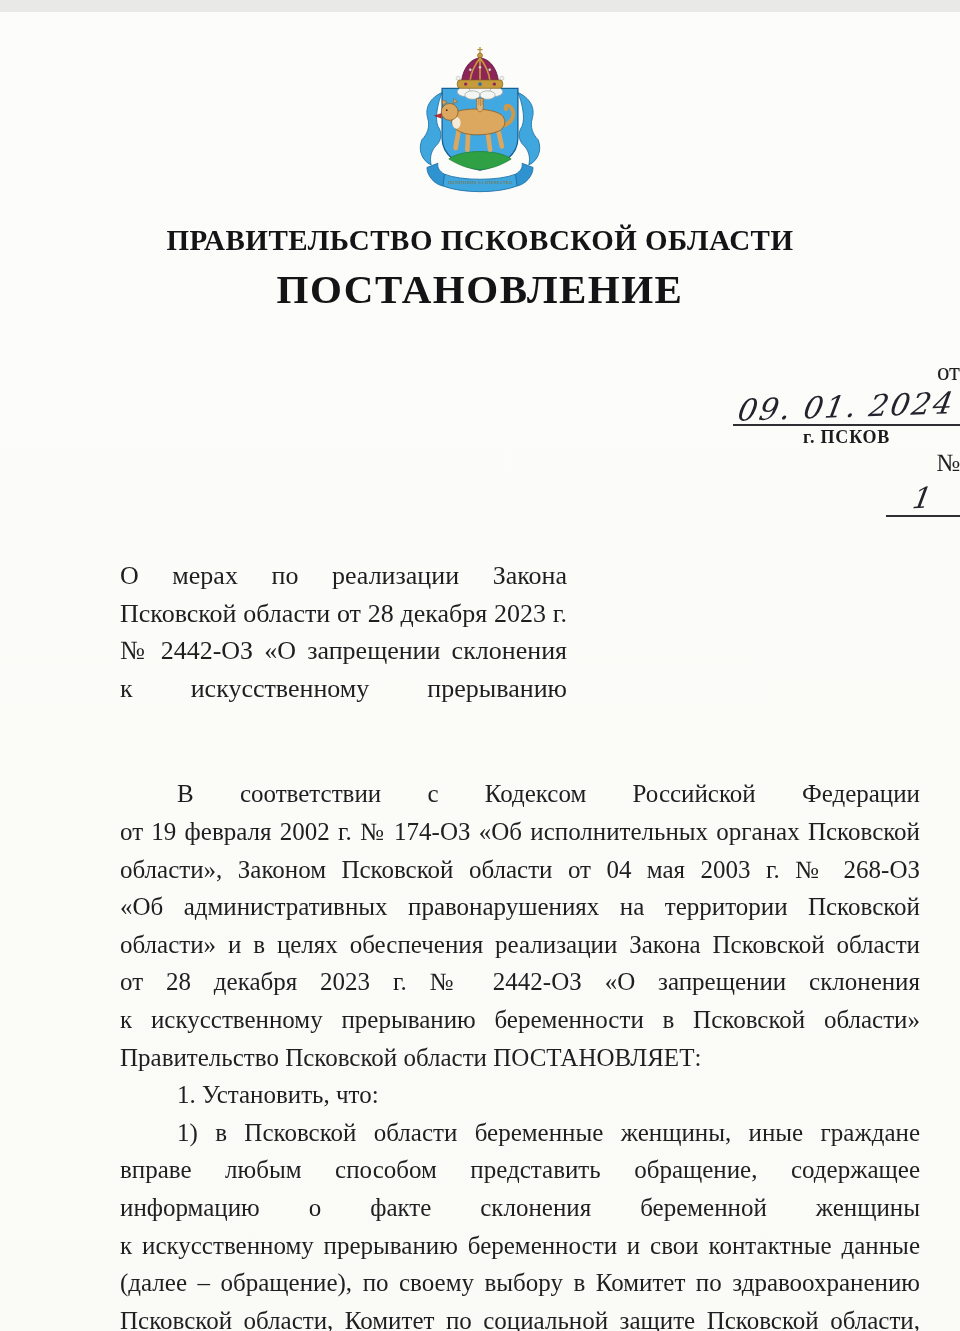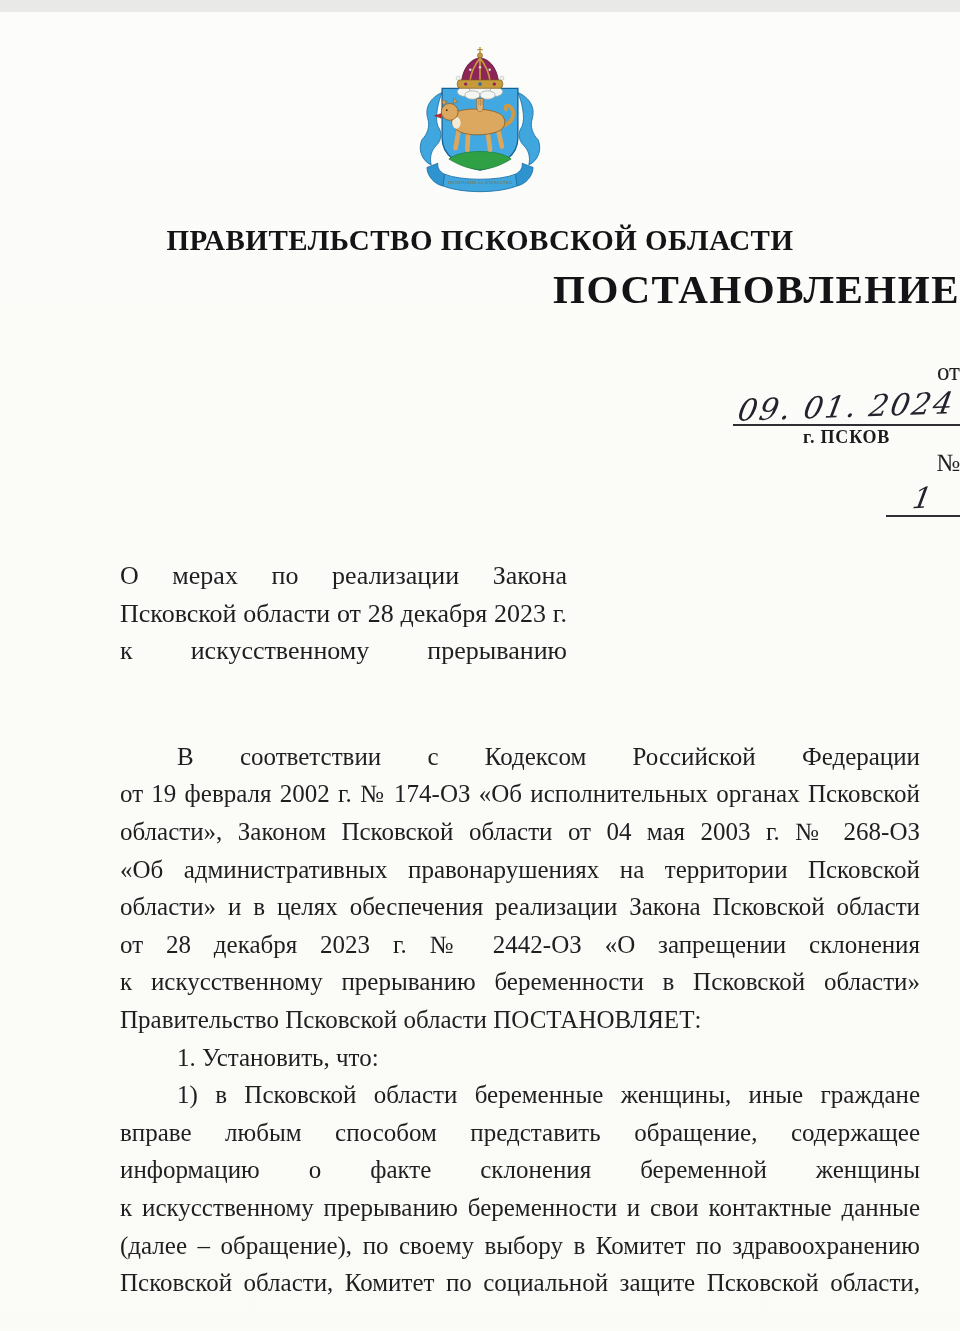--- a/index.html
+++ b/index.html
@@ -14,21 +14,21 @@
     box-sizing:border-box;
     padding-top:30px;
   }
   .emblem{width:100%;display:flex;justify-content:center;height:160px;}
   .emblem svg{height:160px;width:auto;}
   .title1{
     margin-top:20px;text-align:center;
     font-weight:bold;font-size:29px;line-height:36px;letter-spacing:.5px;color:#141416;
   }
   .title2{
-    margin-top:7px;text-align:right;
+    margin-top:7px;text-align:center;
     font-weight:bold;font-size:41px;line-height:48px;letter-spacing:1.5px;color:#141416;
   }
   .dateline{
     margin:44px 0 0 120px;
     display:flex;align-items:flex-end;
     font-size:25px;
     flex-direction:column;
   }
   .lbl{line-height:30px;padding-bottom:4px;}
   .slotcol{display:inline-flex;flex-direction:column;align-items:center;margin-left:6px;}
@@ -135,20 +135,21 @@
       <span class="hw-slot date-slot"><span class="hw">09. 01. 2024</span></span>
       <span class="city">г. ПСКОВ</span>
     </span>
     <span class="lbl num">№</span>
     <span class="hw-slot num-slot"><span class="hw">1</span></span>
   </div>
 
   <div class="subject">
       <div class="line just">О мерах по реализации Закона</div>
       <div class="line just">Псковской области от 28 декабря 2023 г.</div>
+      <div class="line just">№ 2442-ОЗ «О запрещении склонения</div>
       <div class="line just">к искусственному прерыванию</div>
     </div>
 
   <div class="bodytext">
       <div class="para">
         <div class="line just indent">В соответствии с Кодексом Российской Федерации</div>
         <div class="line just">от 19 февраля 2002 г. № 174-ОЗ «Об исполнительных органах Псковской</div>
         <div class="line just">области», Законом Псковской области от 04 мая 2003 г. № 268-ОЗ</div>
         <div class="line just">«Об административных правонарушениях на территории Псковской</div>
         <div class="line just">области» и в целях обеспечения реализации Закона Псковской области</div>

